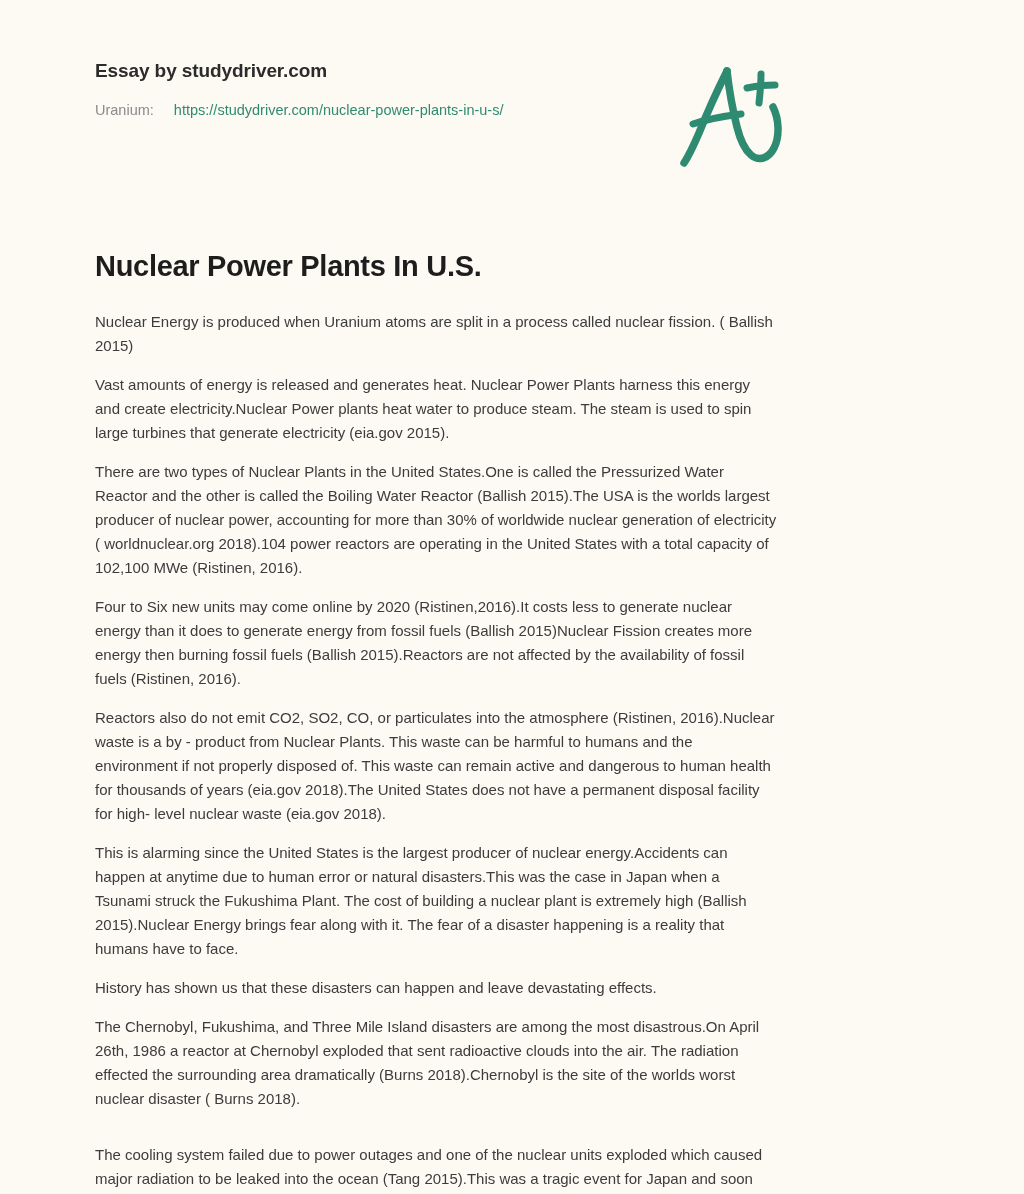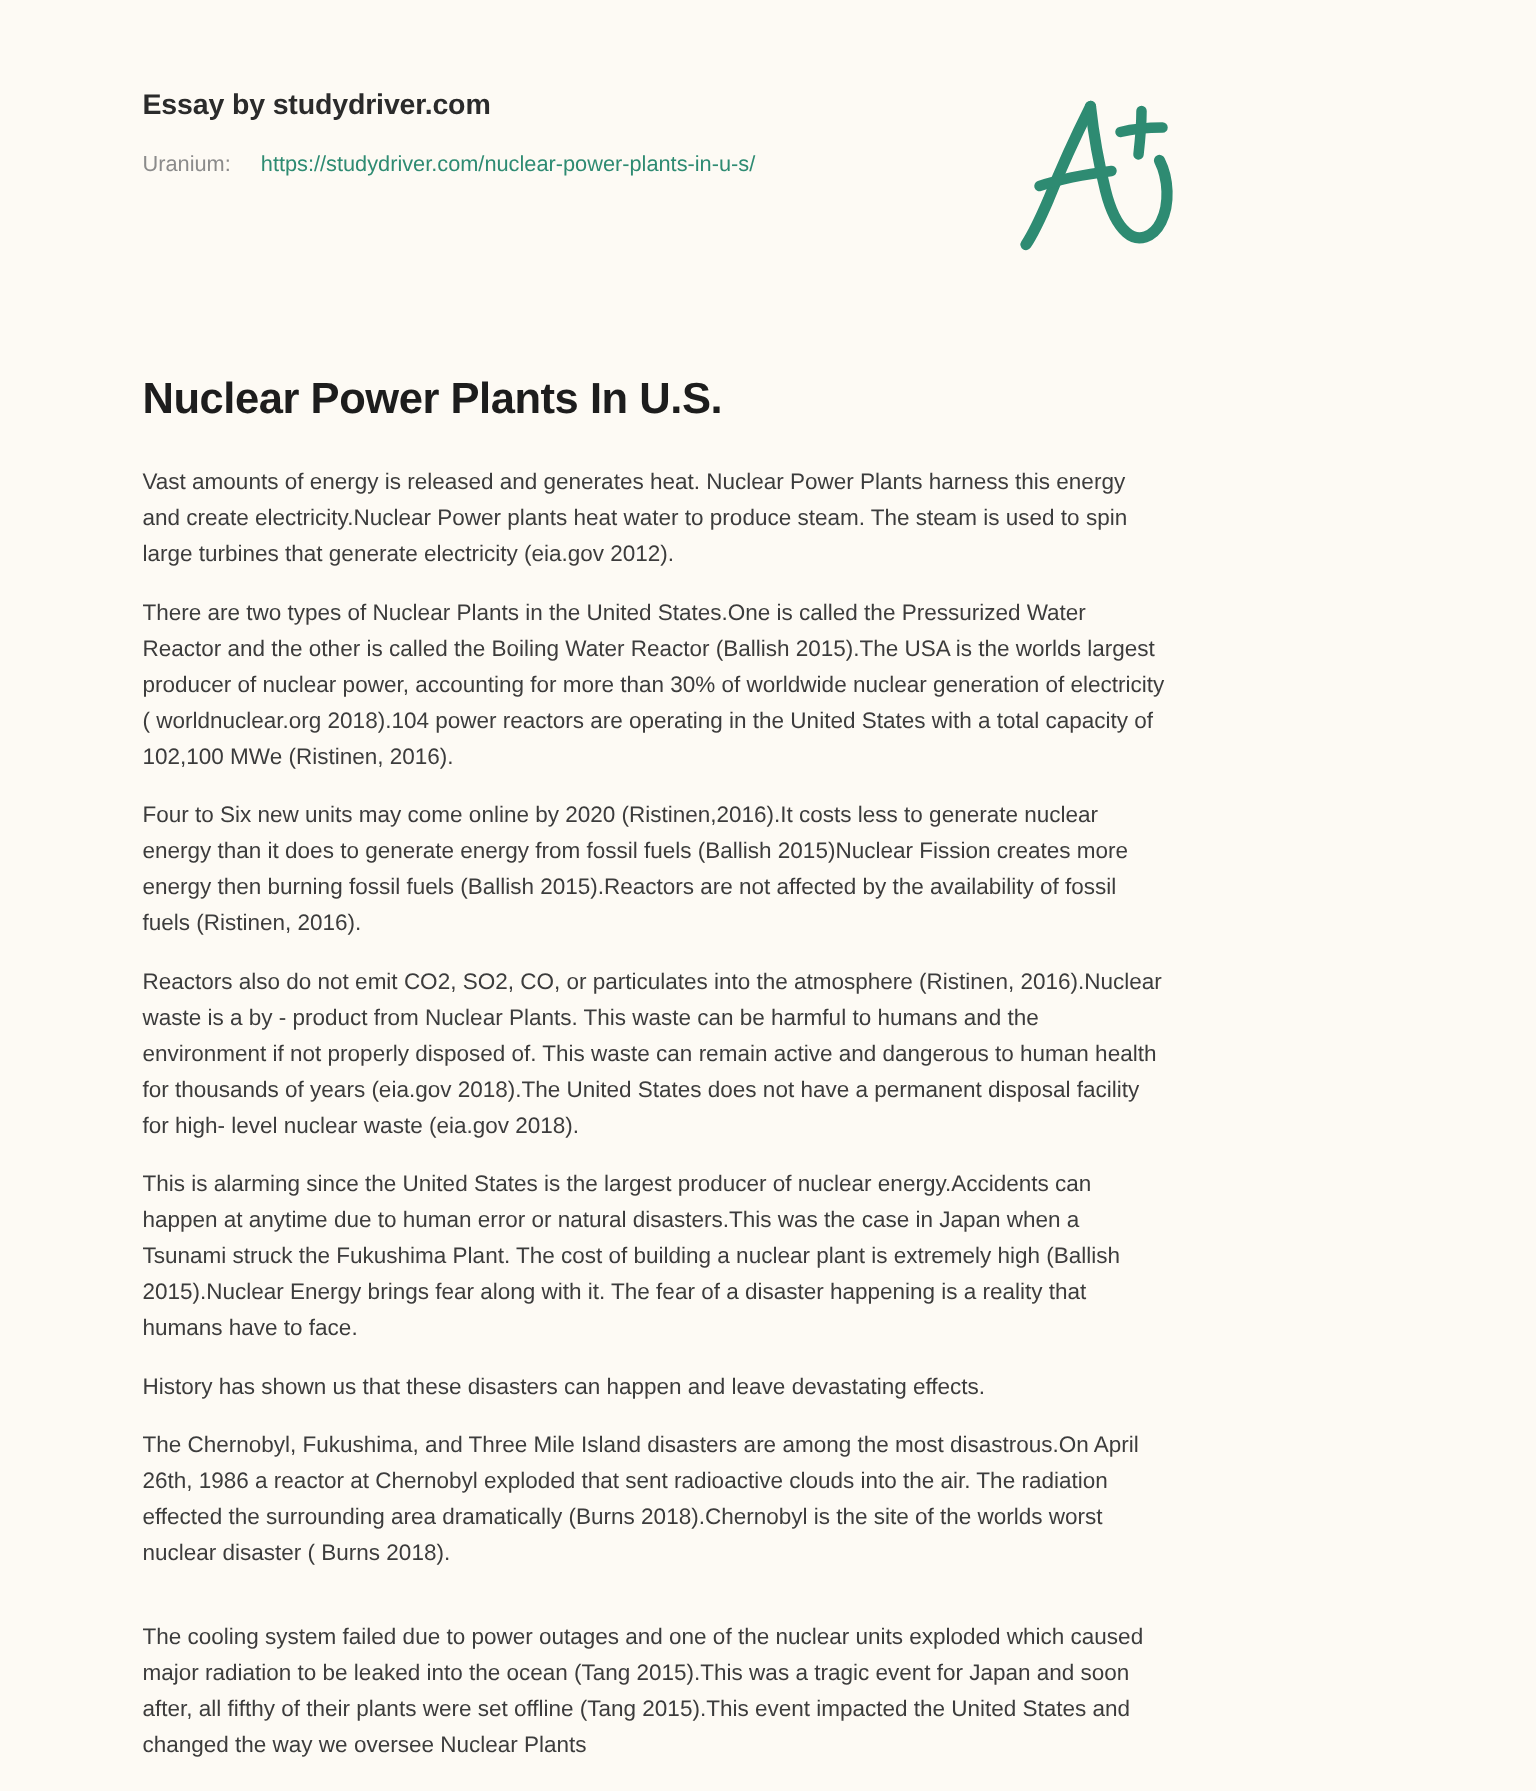--- a/index.html
+++ b/index.html
@@ -127,21 +127,22 @@
 
           <path d="M92 19 C92 28, 91 39, 90 48" stroke-width="7"></path>
         </g>
       </svg>
     </div>
   </div>
 
   <h1 class="title">Nuclear Power Plants In U.S.</h1>
 
   <div class="article">
-    <p>Vast amounts of energy is released and generates heat. Nuclear Power Plants harness this energy and create electricity.Nuclear Power plants heat water to produce steam. The steam is used to spin large turbines that generate electricity (eia.gov 2012).</p>
+    <p>Nuclear Energy is produced when Uranium atoms are split in a process called nuclear fission. ( Ballish 2015)</p>
+    <p>Vast amounts of energy is released and generates heat. Nuclear Power Plants harness this energy and create electricity.Nuclear Power plants heat water to produce steam. The steam is used to spin large turbines that generate electricity (eia.gov 2015).</p>
     <p>There are two types of Nuclear Plants in the United States.One is called the Pressurized Water Reactor and the other is called the Boiling Water Reactor (Ballish 2015).The USA is the worlds largest producer of nuclear power, accounting for more than 30% of worldwide nuclear generation of electricity ( worldnuclear.org 2018).104 power reactors are operating in the United States with a total capacity of 102,100 MWe (Ristinen, 2016).</p>
     <p>Four to Six new units may come online by 2020  (Ristinen,2016).It costs less to generate nuclear energy than it does to generate energy from fossil fuels (Ballish 2015)Nuclear Fission creates more energy then burning fossil fuels (Ballish 2015).Reactors are not affected by the availability of fossil fuels (Ristinen, 2016).</p>
     <p>Reactors also do not emit CO2, SO2, CO, or particulates into the atmosphere (Ristinen, 2016).Nuclear waste is a by - product from Nuclear Plants. This waste can be harmful to humans and the environment if not properly disposed of. This waste can remain active and dangerous to human health for thousands of years (eia.gov 2018).The United States does not have a permanent disposal facility for high- level  nuclear waste (eia.gov 2018).</p>
     <p>This is alarming since the United States is the largest producer of nuclear energy.Accidents can happen at anytime due to human error or natural disasters.This was the case in Japan when a Tsunami struck the Fukushima Plant. The cost of building a nuclear plant is extremely high (Ballish 2015).Nuclear Energy brings fear along with it. The fear of a disaster happening is a reality that humans have to face.</p>
     <p>History has shown us that these disasters can happen and leave devastating effects.</p>
     <p> The Chernobyl, Fukushima, and Three Mile Island disasters are among the most disastrous.On April 26th, 1986 a reactor at Chernobyl exploded that sent radioactive clouds into the air. The radiation effected the surrounding area dramatically (Burns 2018).Chernobyl is the site of the worlds worst nuclear disaster ( Burns 2018).</p>
     <p>The cooling system failed due to power outages and  one of the nuclear units exploded which caused major radiation to be leaked into the ocean (Tang 2015).This was a tragic event for Japan and soon after, all fifthy of their plants were set offline (Tang 2015).This event impacted the United States and changed the way we oversee Nuclear Plants</p>
   </div>
 
 </div>

